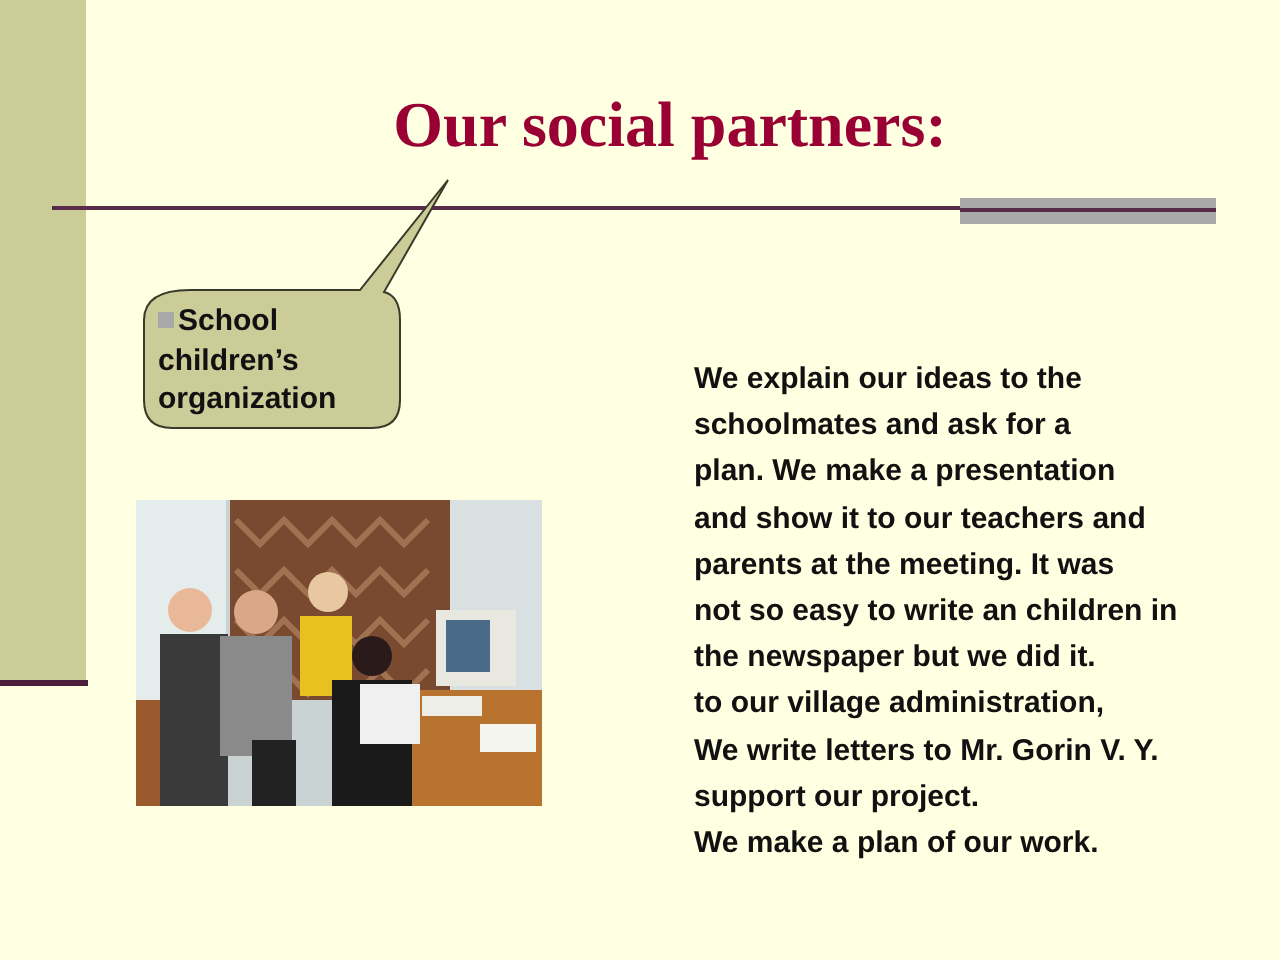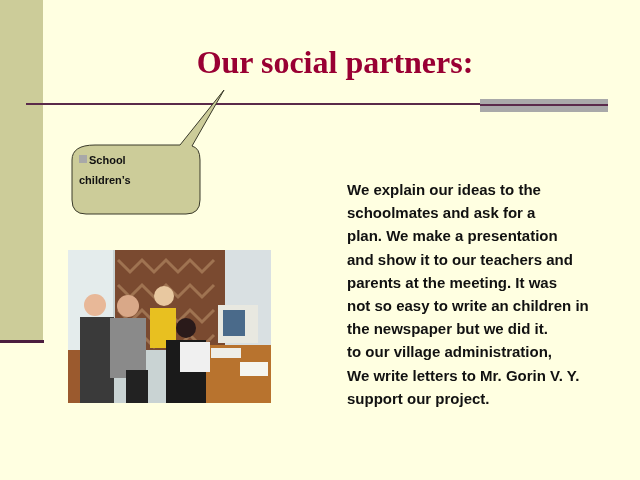--- a/index.html
+++ b/index.html
@@ -4,21 +4,21 @@
 <style>
   html, body { margin:0; padding:0; }
   body { width:640px; height:480px; background:#FFFFE1; position:relative; overflow:hidden; font-family:"Liberation Sans", sans-serif; }
   .sidebar { position:absolute; left:0; top:0; width:43px; height:341px; background:#CCCC99; }
   .sidebar-line { position:absolute; left:0; top:340px; width:44px; height:3px; background:#4B1E3E; }
   .title { position:absolute; left:0; width:670px; top:44px; text-align:center; font-family:"Liberation Serif", serif; font-weight:bold; font-size:32px; color:#990033; }
   .hline { position:absolute; left:26px; top:103px; width:582px; height:2px; background:#5A2A4A; }
   .grey-bar { position:absolute; left:480px; top:99px; width:128px; height:13px; background:#A9A9A9; }
   .grey-bar-line { position:absolute; left:480px; top:104px; width:128px; height:2px; background:#5A2A4A; }
   .callout-svg { position:absolute; left:0; top:0; }
-  .callout-text { position:absolute; left:79px; top:151px; width:115px; font-weight:bold; font-size:11px; line-height:19.5px; color:#111; }
+  .callout-text { position:absolute; left:79px; top:151px; width:115px; font-weight:bold; font-size:15px; line-height:19.5px; color:#111; }
   .bullet { display:inline-block; width:8px; height:8px; background:#A8A8A8; margin-right:2px; vertical-align:1px; }
   .photo { position:absolute; left:68px; top:250px; width:203px; height:153px; overflow:hidden; background:#8b6a4a; }
   .body-text { position:absolute; left:347px; top:138px; width:285px; font-weight:bold; font-size:15px; line-height:23.2px; color:#111;margin-top:40px; }
   .body-text div { white-space:nowrap; }
 </style>
 </head>
 <body>
 
 <div class="sidebar"></div>
 <div class="sidebar-line"></div>
@@ -29,20 +29,21 @@
 <div class="grey-bar"></div>
 <div class="grey-bar-line"></div>
 
 <svg class="callout-svg" width="640" height="480">
   <path d="M 95 145 L 180 145 L 224 90 L 192 146 Q 200 148 200 160 L 200 200 Q 200 214 186 214 L 86 214 Q 72 214 72 200 L 72 160 Q 72 145 95 145 Z" fill="#CCCC99" stroke="#3a3a2a" stroke-width="1"></path>
 </svg>
 
 <div class="callout-text">
   <div><span class="bullet"></span><span>School</span></div>
   <div>children’s</div>
+  <div>organization</div>
 </div>
 
 <div class="photo">
   <svg width="203" height="153" viewBox="0 0 203 153">
     <rect x="0" y="0" width="203" height="153" fill="#C9D3D3"></rect>
     <rect x="0" y="0" width="45" height="100" fill="#E4ECEC"></rect>
     <rect x="47" y="0" width="110" height="100" fill="#7A4A30"></rect>
     <g stroke="#B08560" stroke-width="3" fill="none" opacity="0.7">
       <path d="M50 10 l12 12 l12 -12 l12 12 l12 -12 l12 12 l12 -12 l12 12 l12 -12"></path>
       <path d="M50 35 l12 12 l12 -12 l12 12 l12 -12 l12 12 l12 -12 l12 12 l12 -12"></path>
@@ -73,13 +74,14 @@
   <div>We explain our ideas to the</div>
   <div>schoolmates and ask for a</div>
   <div>plan. We make a presentation</div>
   <div>and show it to our teachers and</div>
   <div>parents at the meeting. It was</div>
   <div>not so easy to write an children in</div>
   <div>the newspaper but we did it.</div>
   <div>to our village administration,</div>
   <div>We write letters to Mr. Gorin V. Y.</div>
   <div>support our project.</div>
+  <div>We make a plan of our work.</div>
 </div>
 
 </body></html>

